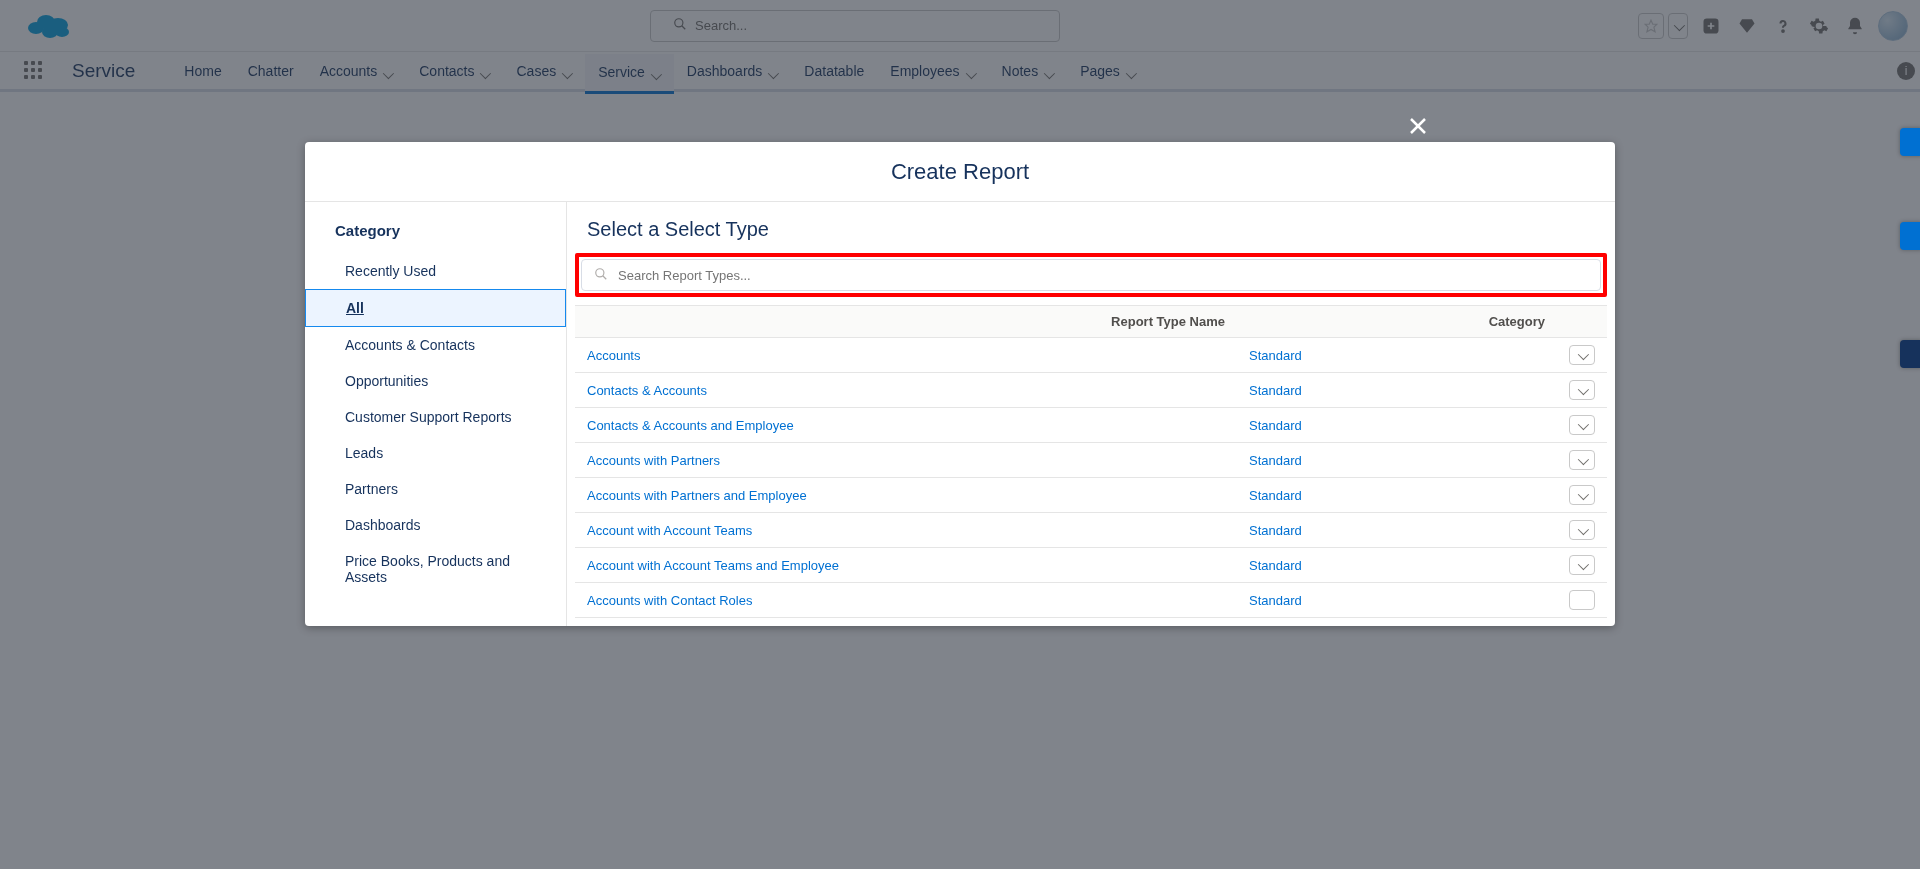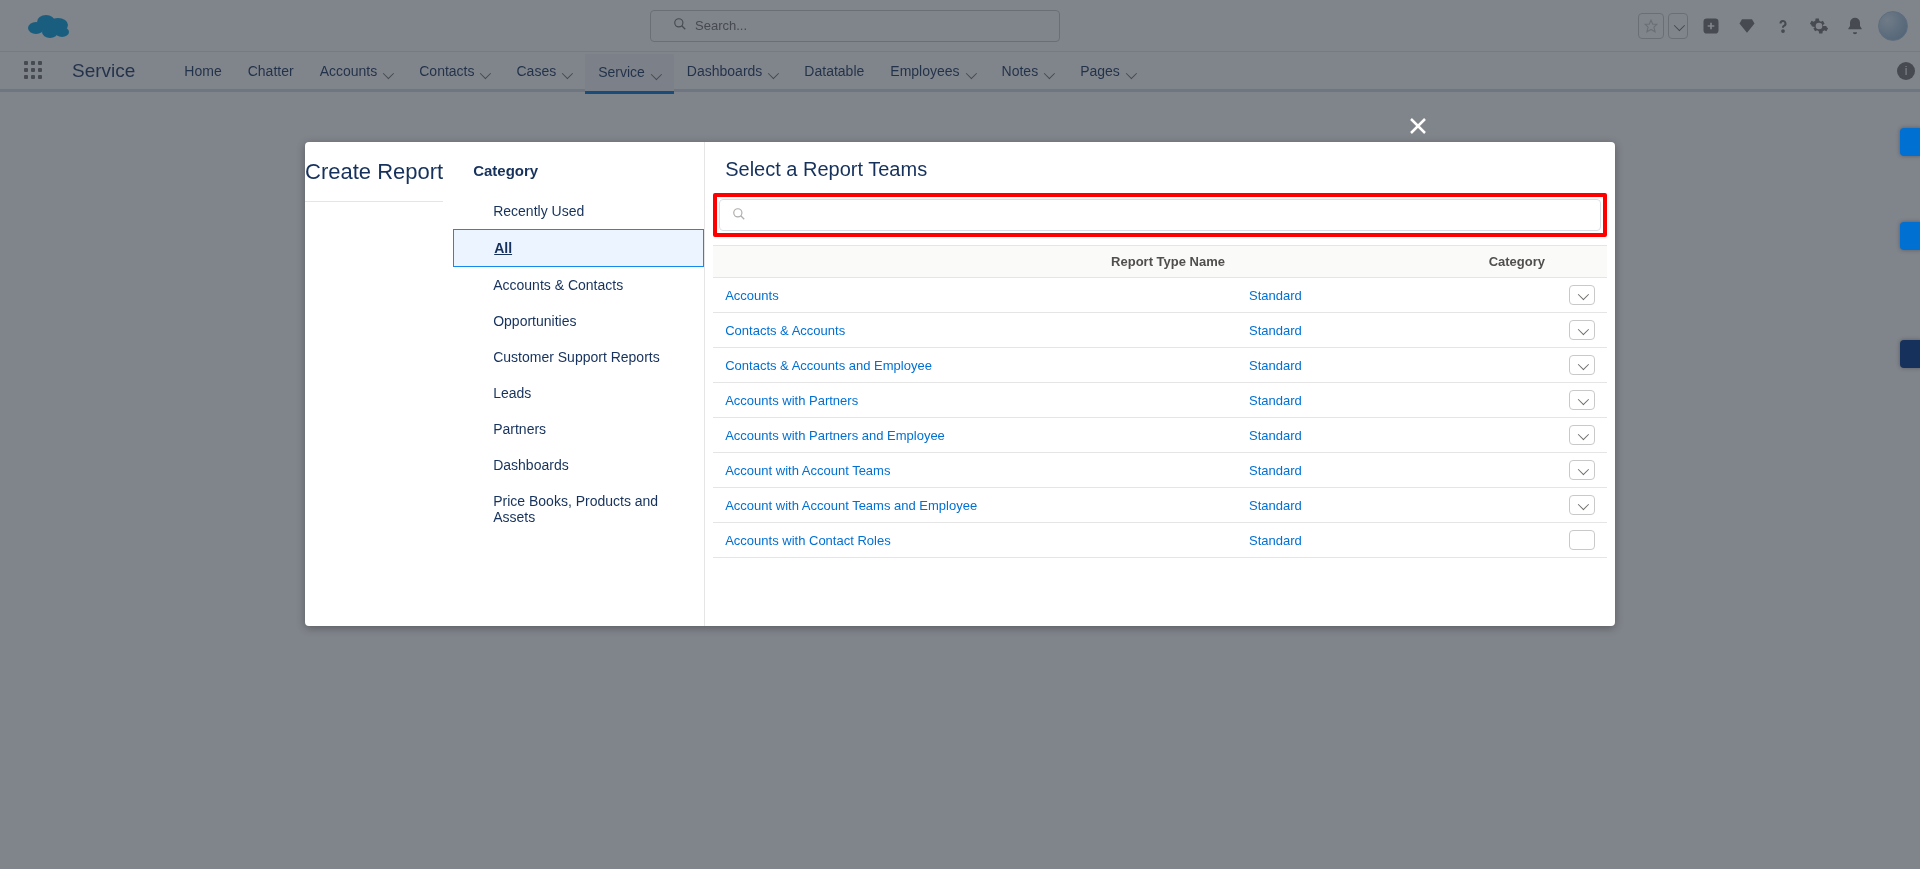--- a/index.html
+++ b/index.html
@@ -28,28 +28,28 @@
   .nav-tabs { display: flex; gap: 0; align-items: flex-end; }
   .nav-tab { display: flex; align-items: center; padding: 0 13px; height: 40px; font-size: 14px; color: #16325c; cursor: pointer; gap: 6px; }
   .nav-tab.active { border-bottom: 3px solid #0070d2; margin-bottom: -3px; background: #f4f6f9; }
   .nav-chevron { width: 10px; height: 10px; color: #706e6b; }
   .nav-spacer { flex: 1; }
   .nav-info { width: 18px; height: 18px; border-radius: 50%; background: #706e6b; color: #fff; font-size: 12px; display: flex; align-items: center; justify-content: center; }
 
   
   .overlay { position: absolute; inset: 0; background: rgba(43, 50, 61, 0.6); display: flex; align-items: flex-start; justify-content: center; padding-top: 142px; }
 
-  .modal { width: 1310px; height: 484px; background: #fff; border-radius: 4px; box-shadow: 0 2px 8px rgba(0,0,0,0.3); display: flex; flex-direction: row; overflow: hidden; }
+  .modal { width: 1310px; height: 484px; background: #fff; border-radius: 4px; box-shadow: 0 2px 8px rgba(0,0,0,0.3); display: flex; flex-direction: column; overflow: hidden; }
   .modal-close { position: absolute; top: 110px; right: 486px; width: 32px; height: 32px; color: #fff; cursor: pointer; display: flex; align-items: center; justify-content: center; font-size: 28px; font-weight: 300; }
   .modal-title { height: 60px; display: flex; align-items: center; justify-content: center; font-size: 22px; color: #16325c; border-bottom: 1px solid #e5e5e5; }
   .modal-body { flex: 1; display: flex; overflow: hidden; }
 
   .categories { width: 262px; border-right: 1px solid #e5e5e5; overflow-y: scroll; padding-top: 14px; }
   .cat-heading { font-weight: bold; font-size: 15px; color: #16325c; padding: 6px 30px 14px; }
-  .cat-item { padding: 10px 40px; font-size: 14px; color: #16325c; cursor: pointer; margin-left: 10px; }
+  .cat-item { padding: 10px 40px; font-size: 14px; color: #16325c; cursor: pointer; }
   .cat-item.active { border: 1px solid #1589ee; background: #ecf4ff; }
   .cat-item.active span { text-decoration: underline; font-weight: bold; }
 
   .categories::-webkit-scrollbar, .rt-table-wrap::-webkit-scrollbar { width: 16px; }
   .categories::-webkit-scrollbar-track, .rt-table-wrap::-webkit-scrollbar-track { background: #f1f1f1; }
   .categories::-webkit-scrollbar-thumb, .rt-table-wrap::-webkit-scrollbar-thumb { background: #c1c1c1; border: 3px solid #f1f1f1; border-radius: 0; }
   .categories::-webkit-scrollbar-button:single-button, .rt-table-wrap::-webkit-scrollbar-button:single-button { background: #f1f1f1; height: 16px; display: block; }
 
   .report-types { flex: 1; display: flex; flex-direction: column; padding: 16px 0 0 0; overflow: hidden; }
   .rt-heading { font-size: 20px; color: #16325c; padding: 0 20px 12px; }
@@ -221,29 +221,30 @@
             <div class="cat-item"><span>Accounts &amp; Contacts</span></div>
             <div class="cat-item"><span>Opportunities</span></div>
             <div class="cat-item"><span>Customer Support Reports</span></div>
             <div class="cat-item"><span>Leads</span></div>
             <div class="cat-item"><span>Partners</span></div>
             <div class="cat-item"><span>Dashboards</span></div>
             <div class="cat-item"><span>Price Books, Products and Assets</span></div>
           </div>
       </div>
       <div class="report-types">
-        <div class="rt-heading">Select a Report Teams</div>
+        <div class="rt-heading">Select a Select Type</div>
         <div class="rt-search-wrap">
           <div class="rt-search">
             <span class="icon">
               <svg width="14" height="14" viewBox="0 0 24 24" fill="none" stroke="#b0adab" stroke-width="2">
                   <circle cx="10" cy="10" r="7"></circle>
                   <line x1="21" y1="21" x2="15" y2="15"></line>
                 </svg>
             </span>
+            <input type="text" placeholder="Search Report Types..." style="">
           </div>
         </div>
         <div class="rt-table-wrap">
           <table class="rt-table">
             <thead>
               <tr>
                 <th>Report Type Name</th>
                 <th style="width:320px">Category</th>
                 <th style="width:50px"></th>
               </tr>

